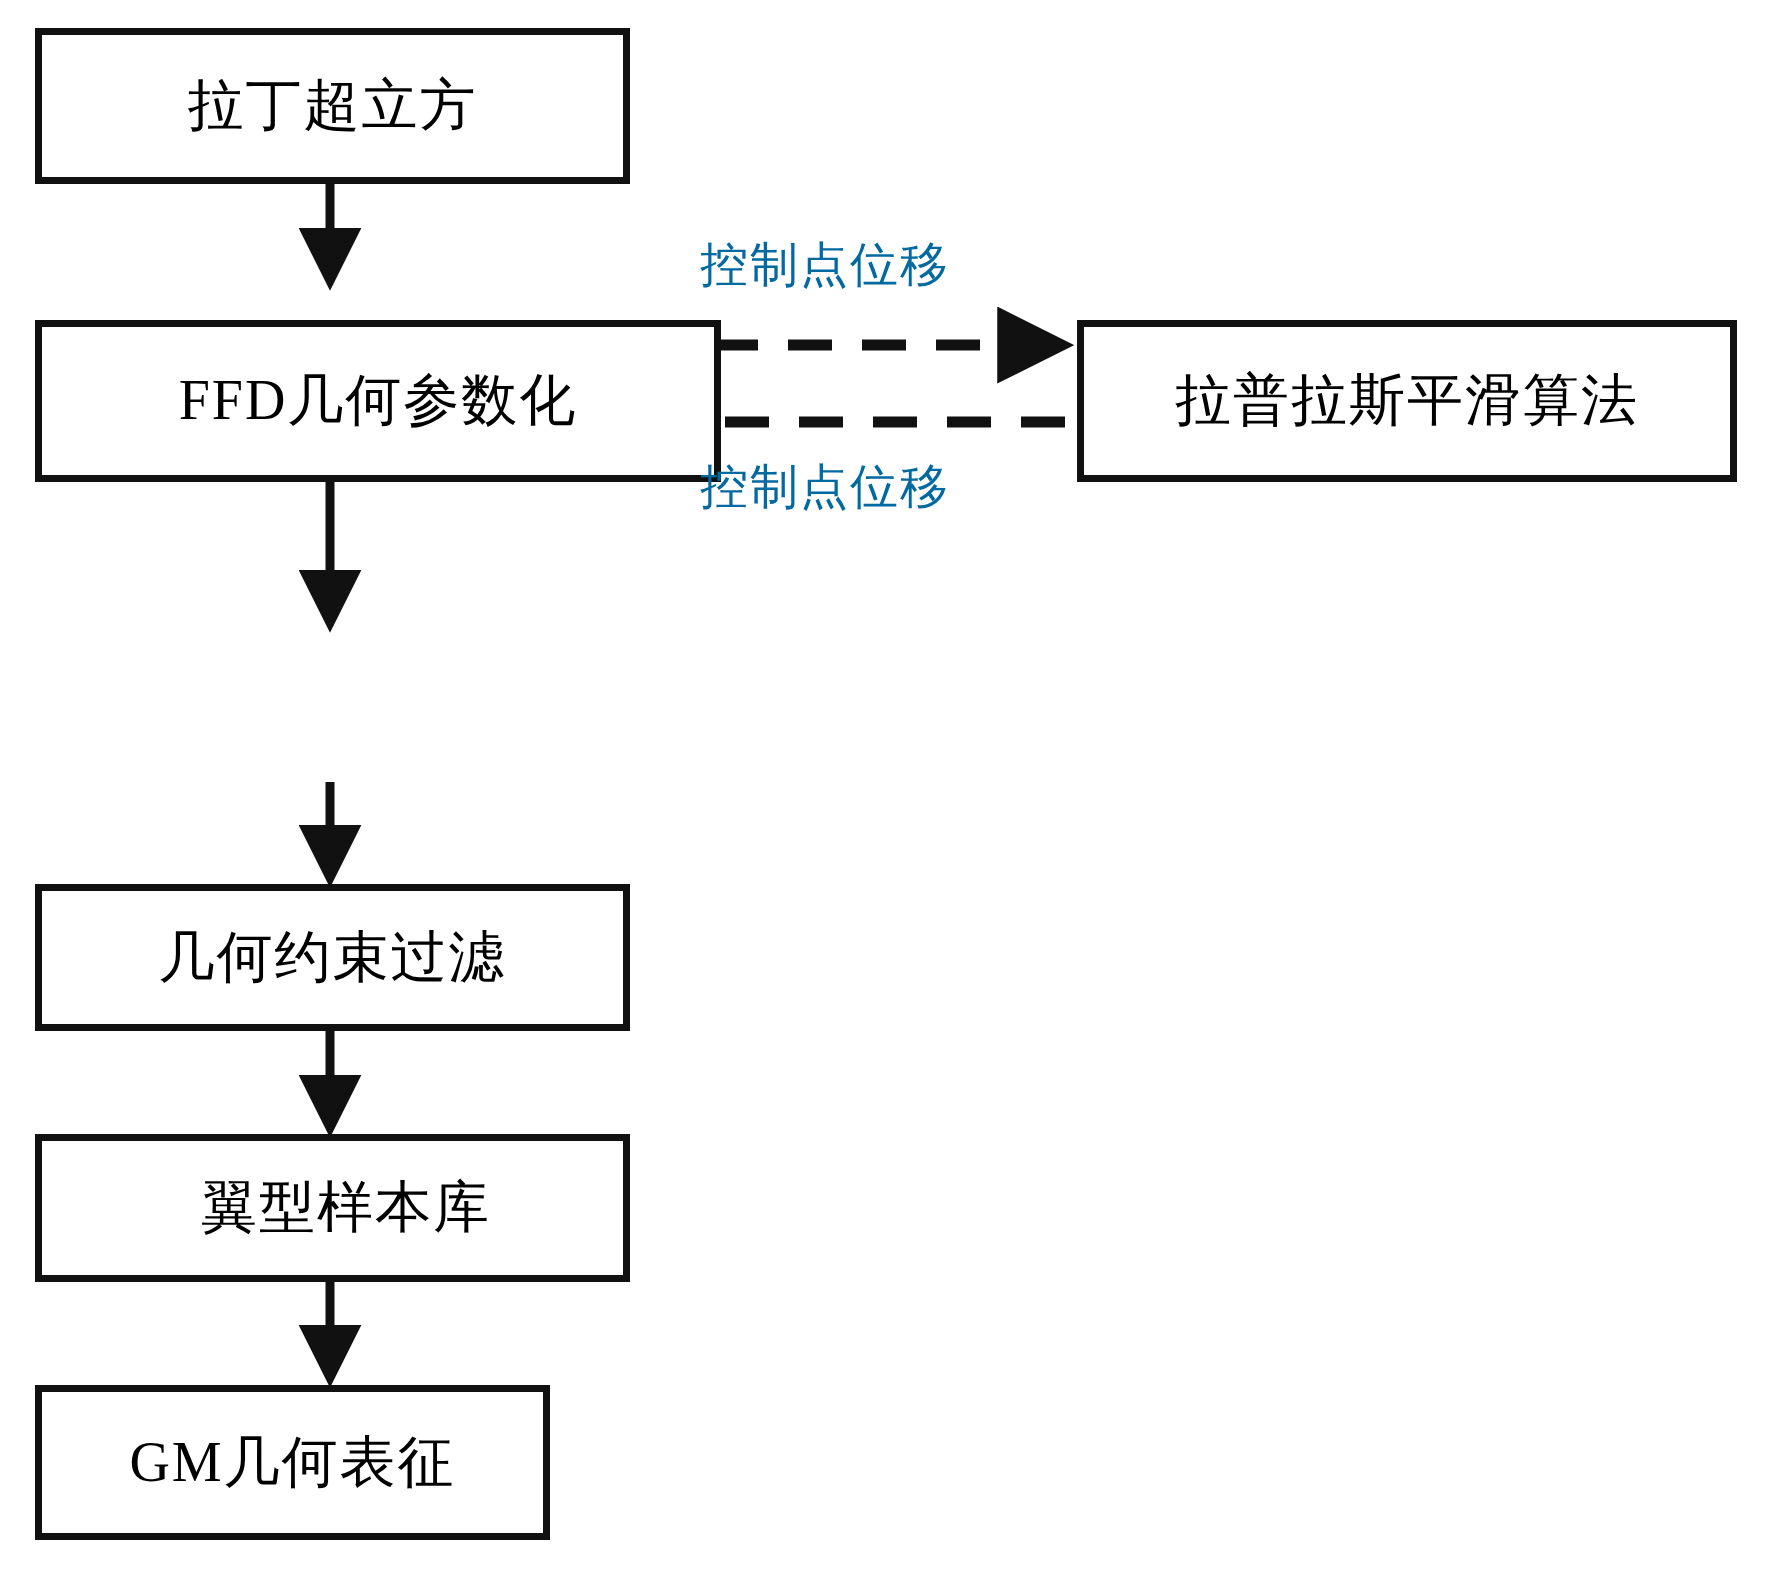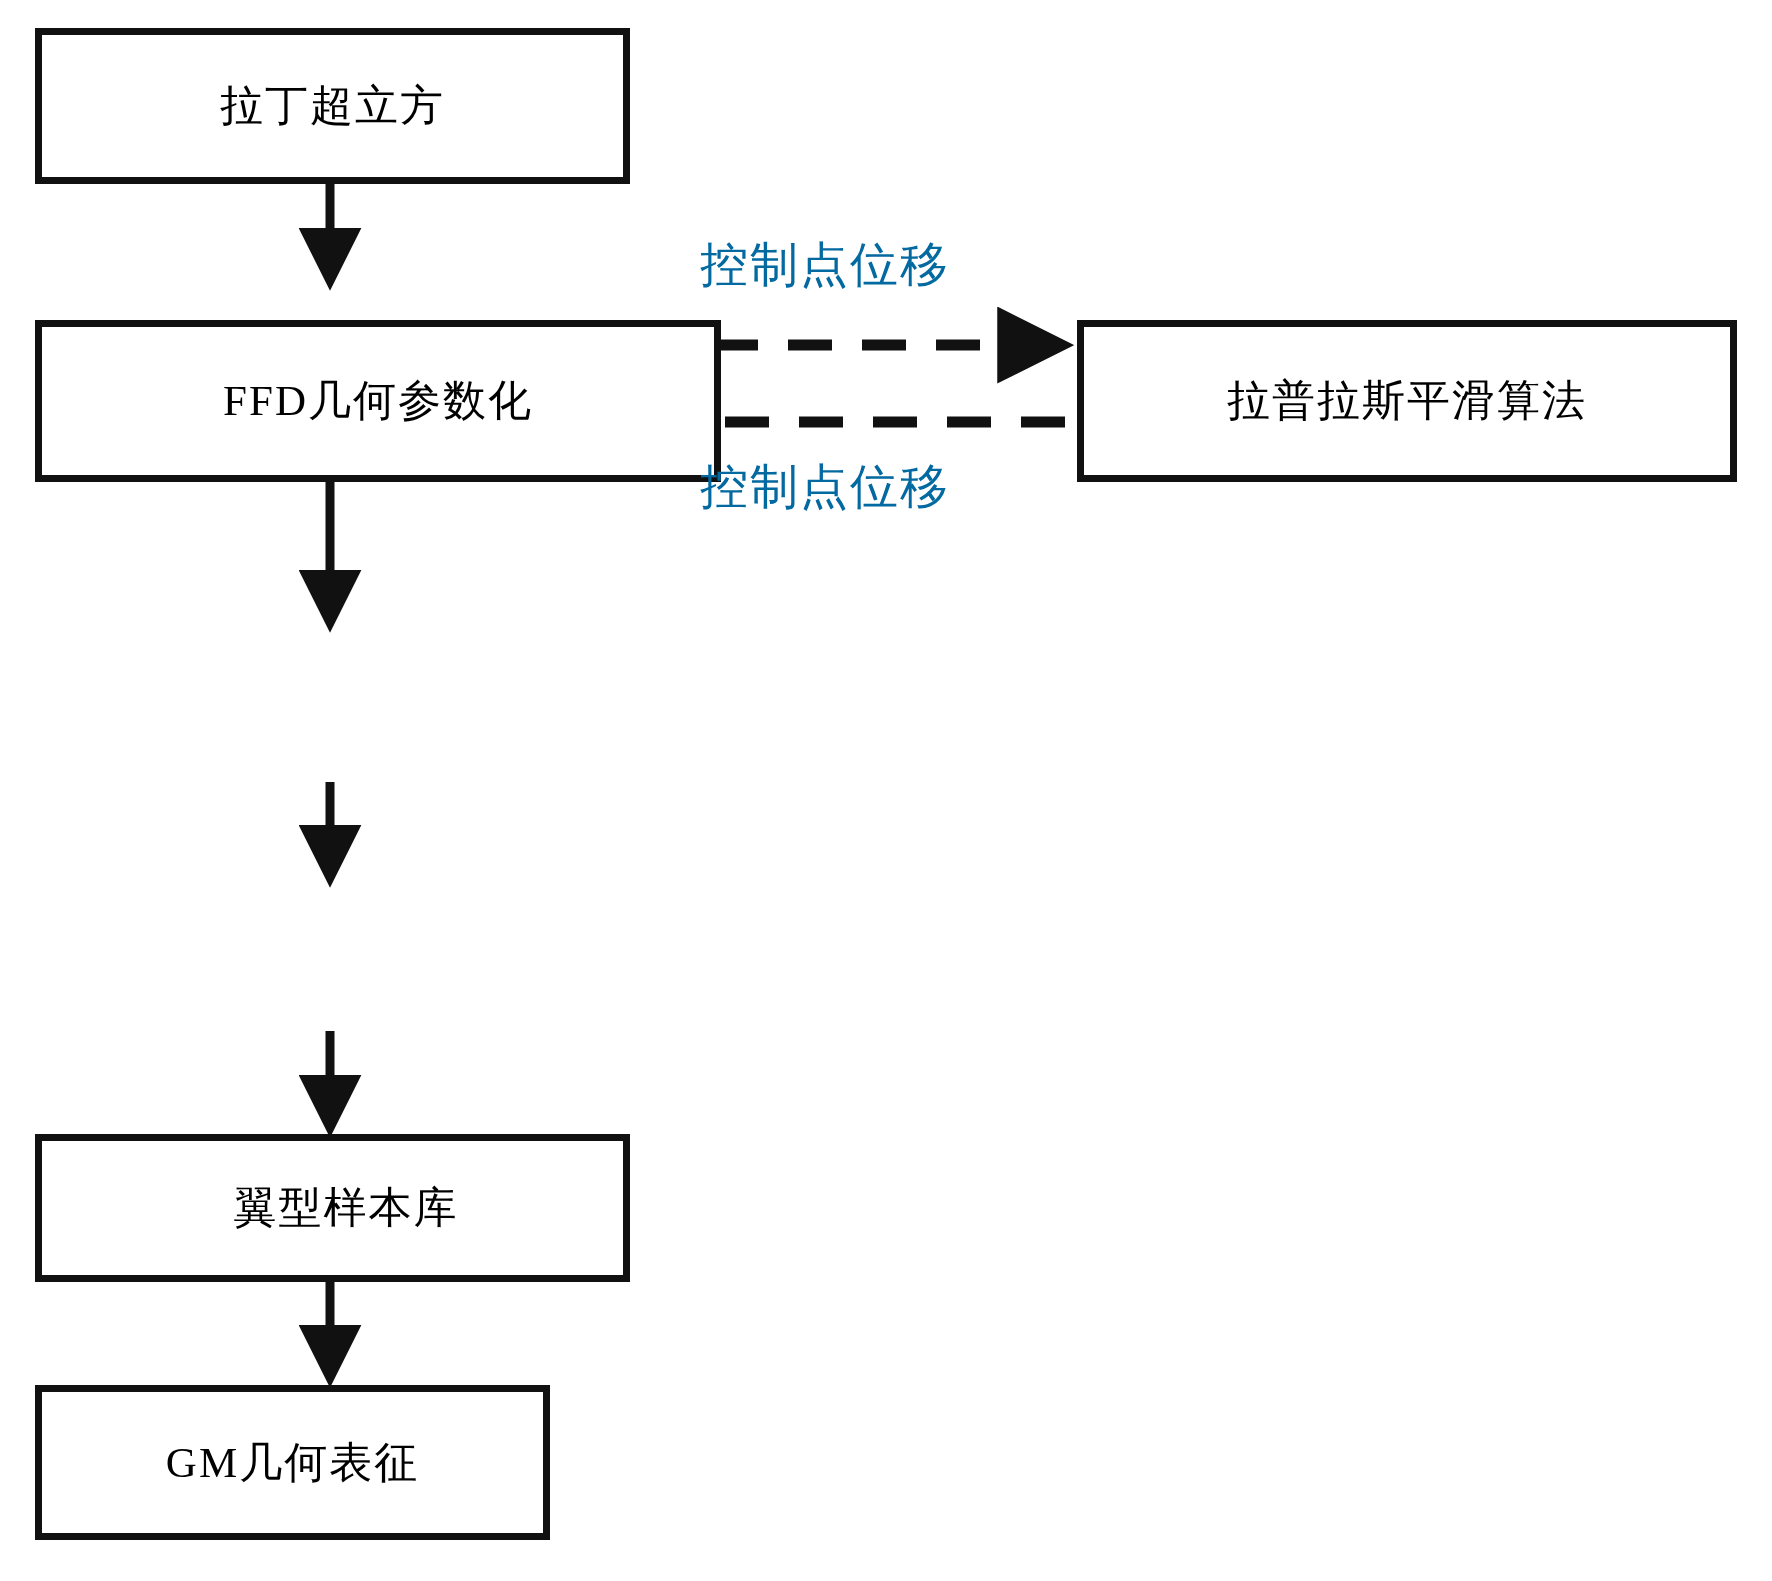--- a/index.html
+++ b/index.html
@@ -19,21 +19,21 @@
   }
   .node {
     position: absolute;
     box-sizing: border-box;
     border: 7px solid #111111;
     background: #ffffff;
     display: flex;
     align-items: center;
     justify-content: center;
     color: #000000;
-    font-size: 43px;
+    font-size: 56px;
     letter-spacing: 2px;
     line-height: 1.1;
     white-space: nowrap;
   }
   .edge-label {
     position: absolute;
     color: #0369a1;
     font-size: 48px;
     letter-spacing: 2px;
     white-space: nowrap;
@@ -92,20 +92,23 @@
 
   <div class="node" style="left:35px; top:320px; width:686px; height:162px;">
     <span>FFD几何参数化</span>
   </div>
 
   <div class="node" style="left:1077px; top:320px; width:660px; height:162px;">
     <span>拉普拉斯平滑算法</span>
   </div>
 
 
+  <div class="node" style="left:35px; top:884px; width:595px; height:147px;">
+    <span>几何约束过滤</span>
+  </div>
 
   <div class="node" style="left:35px; top:1134px; width:595px; height:148px;padding-left:27px;">
     <span>翼型样本库</span>
   </div>
 
   <div class="node" style="left:35px; top:1385px; width:515px; height:155px;">
     <span>GM几何表征</span>
   </div>
 
   <div class="edge-label" style="left:700px; top:233px;">

